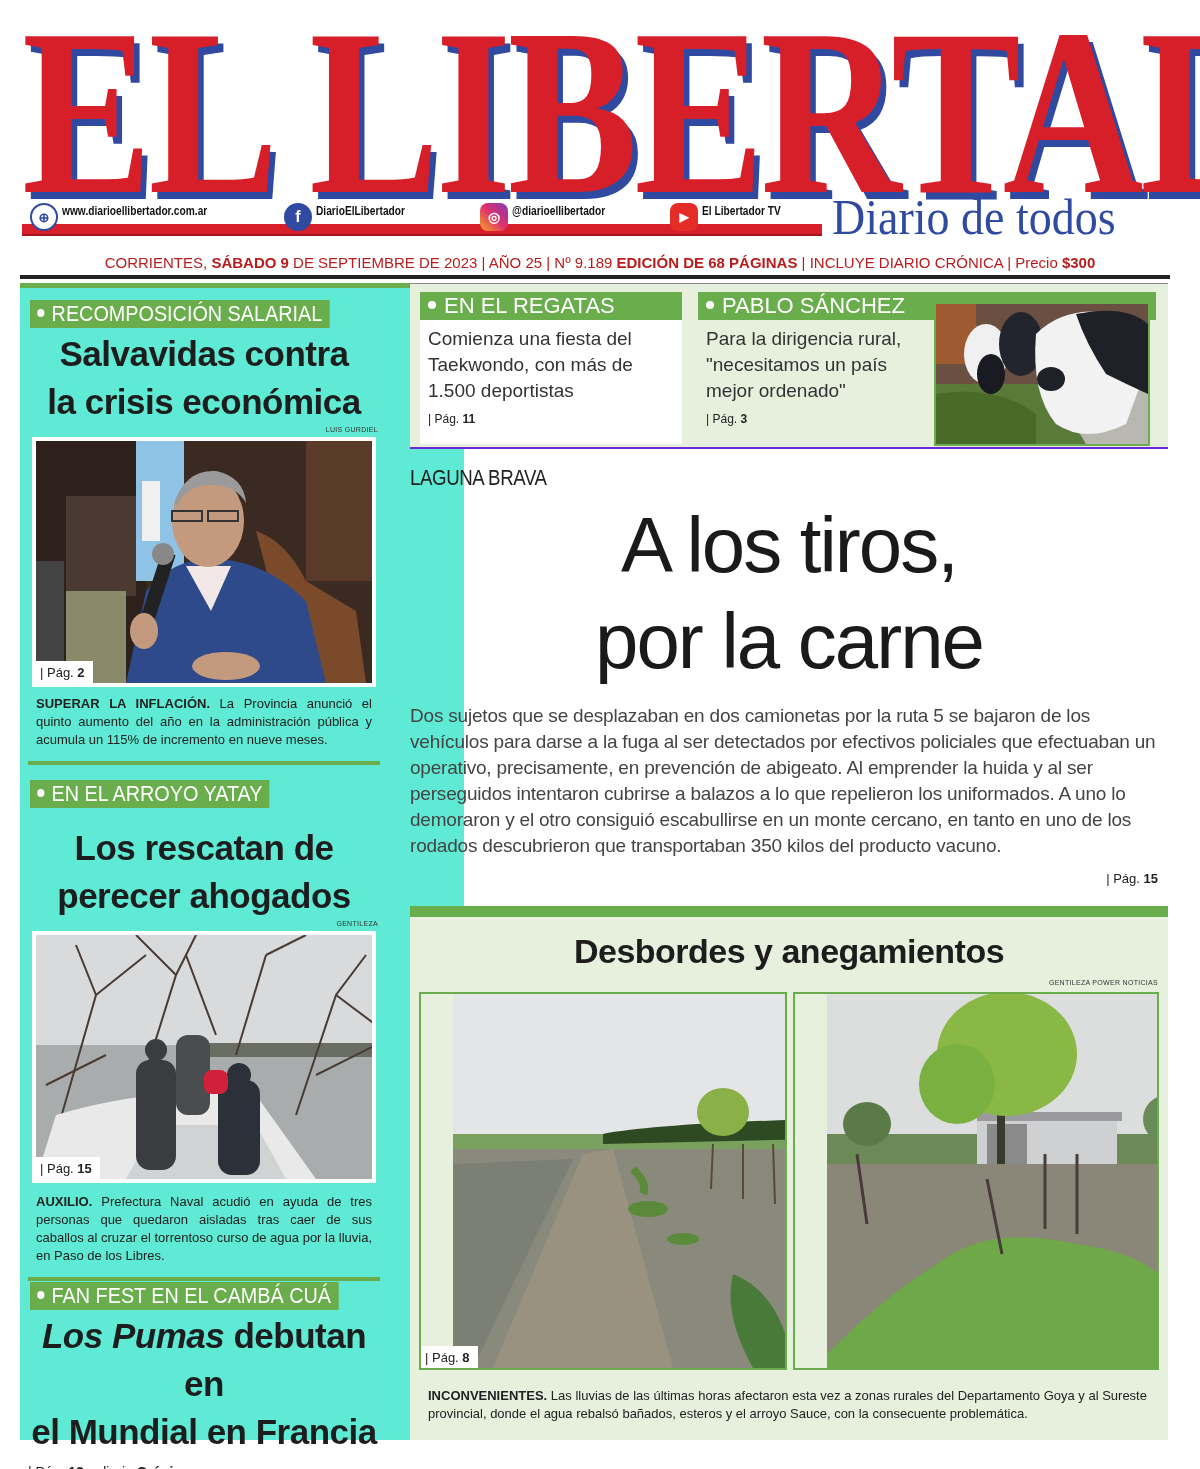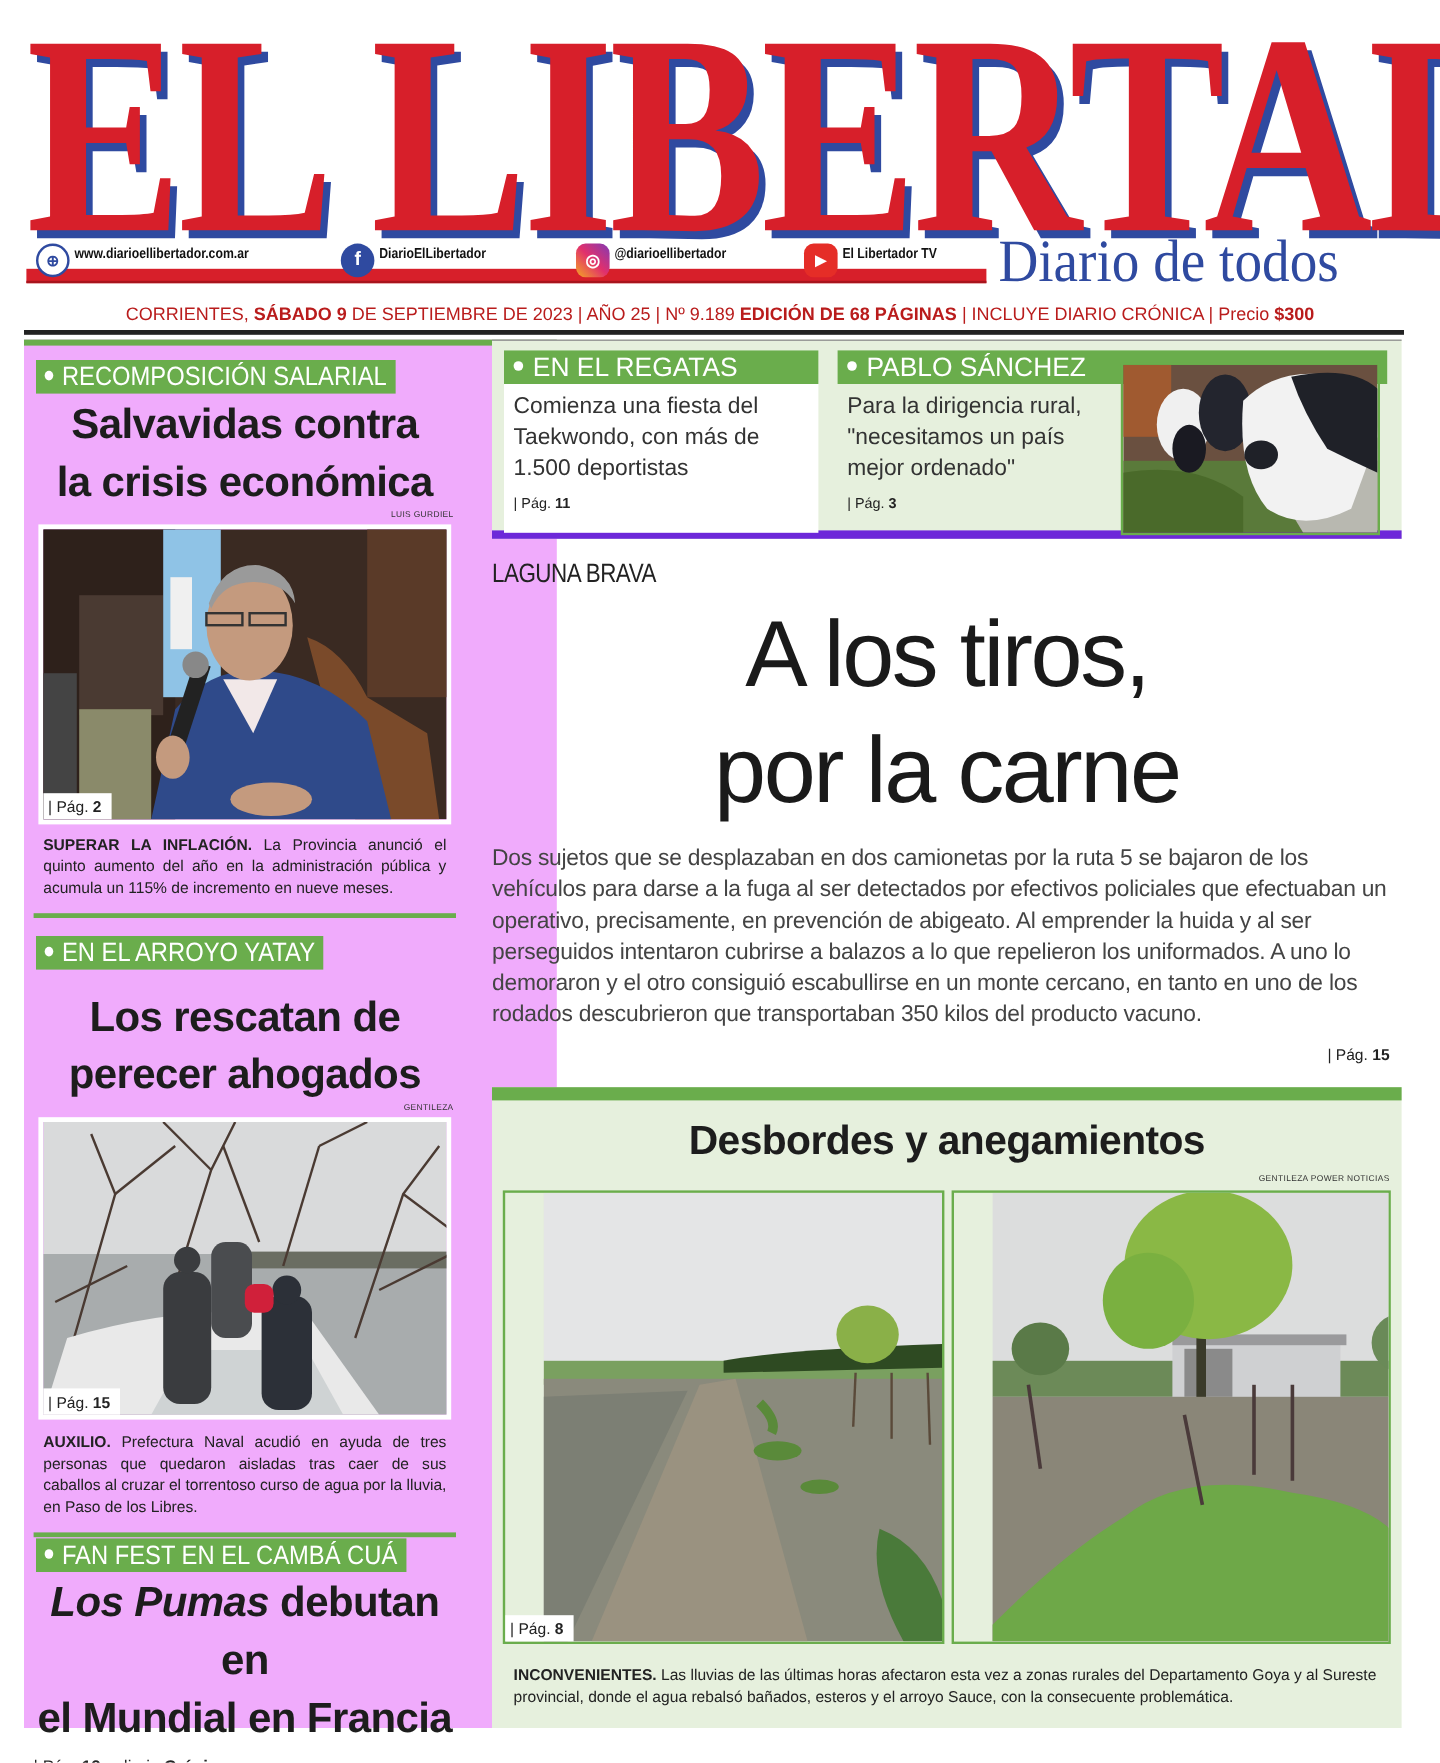--- a/index.html
+++ b/index.html
@@ -29,34 +29,34 @@
     font-size: 50px; color: #2f4aa0; white-space: nowrap; transform: scaleX(0.92); transform-origin: left top;
   }
   .dateline {
     position: absolute; left: 0; top: 254px; width: 1200px; text-align: center;
     font-size: 15px; color: #b91c1c; white-space: nowrap;
   }
   .dateline b { font-weight: bold; }
   .masthead-rule { position: absolute; left: 20px; top: 275px; width: 1150px; height: 4px; background: #222; }
 
   
-  .left-col { position: absolute; left: 20px; top: 283px; width: 444px; height: 1157px; background: #f0abfc; border-top: 5px solid #6aad4c; }
+  .left-col { position: absolute; left: 20px; top: 283px; width: 444px; height: 1157px; background: #5eead4; border-top: 5px solid #6aad4c; }
   .kicker { display: inline-block; background: #6aad4c; color: #fff; font-size: 22px; line-height: 28px; padding: 0 8px 0 8px; white-space: nowrap; transform: scaleX(0.9); transform-origin: left center; }
   .kicker .dot { display: inline-block; width: 8px; height: 8px; background: #fff; border-radius: 50%; margin-right: 8px; vertical-align: middle; position: relative; top: -2px; }
   .left-head { font-weight: bold; font-size: 35px; line-height: 48px; text-align: center; color: #1d1d1d; letter-spacing: -0.5px; }
   .credit { font-size: 7px; color: #333; text-align: right; letter-spacing: 0.3px; }
   .photo { position: relative; overflow: hidden; border: 4px solid #fff; }
   .photo-pag { position: absolute; left: 0; bottom: 0; background: #fff; font-size: 13px; padding: 4px 8px 3px 4px; color: #222; }
   .photo-pag b { font-weight: bold; }
   .caption { font-size: 13px; line-height: 18px; color: #222; text-align: justify; }
   .caption b { font-weight: bold; }
   .divider { height: 4px; background: #6aad4c; }
 
   
-  .top-strip { position: absolute; left: 410px; top: 283px; width: 758px; height: 166px; background: #e6f0dd; border-top: 1px solid #888; border-bottom: 7px solid #6d28d9; }
+  .top-strip { position: absolute; left: 410px; top: 283px; width: 758px; height: 166px; background: #e6f0dd; border-top: 1px solid #888; border-bottom: 2px solid #6d28d9; }
   .brief { position: absolute; top: 8px; height: 152px; }
   .brief .kicker { font-size: 22px; line-height: 28px; }
   .brief .text { font-size: 19px; line-height: 26px; color: #333; padding: 6px 8px 0 8px; }
   .brief .pag { font-size: 12px; color: #222; padding: 8px 8px 0 8px; }
   .brief .pag b { font-weight: bold; }
 
   
   .main-story { position: absolute; left: 410px; top: 455px; width: 758px; height: 440px; }
   .overline { font-size: 22px; color: #222; transform: scaleX(0.85); transform-origin: left top; position: absolute; left: 0; top: 10px; letter-spacing: -0.5px; }
   .main-head { position: absolute; left: 0; top: 42px; width: 758px; text-align: center; font-weight: normal; font-size: 78px; line-height: 96px; color: #1a1a1a; letter-spacing: -2px; }

